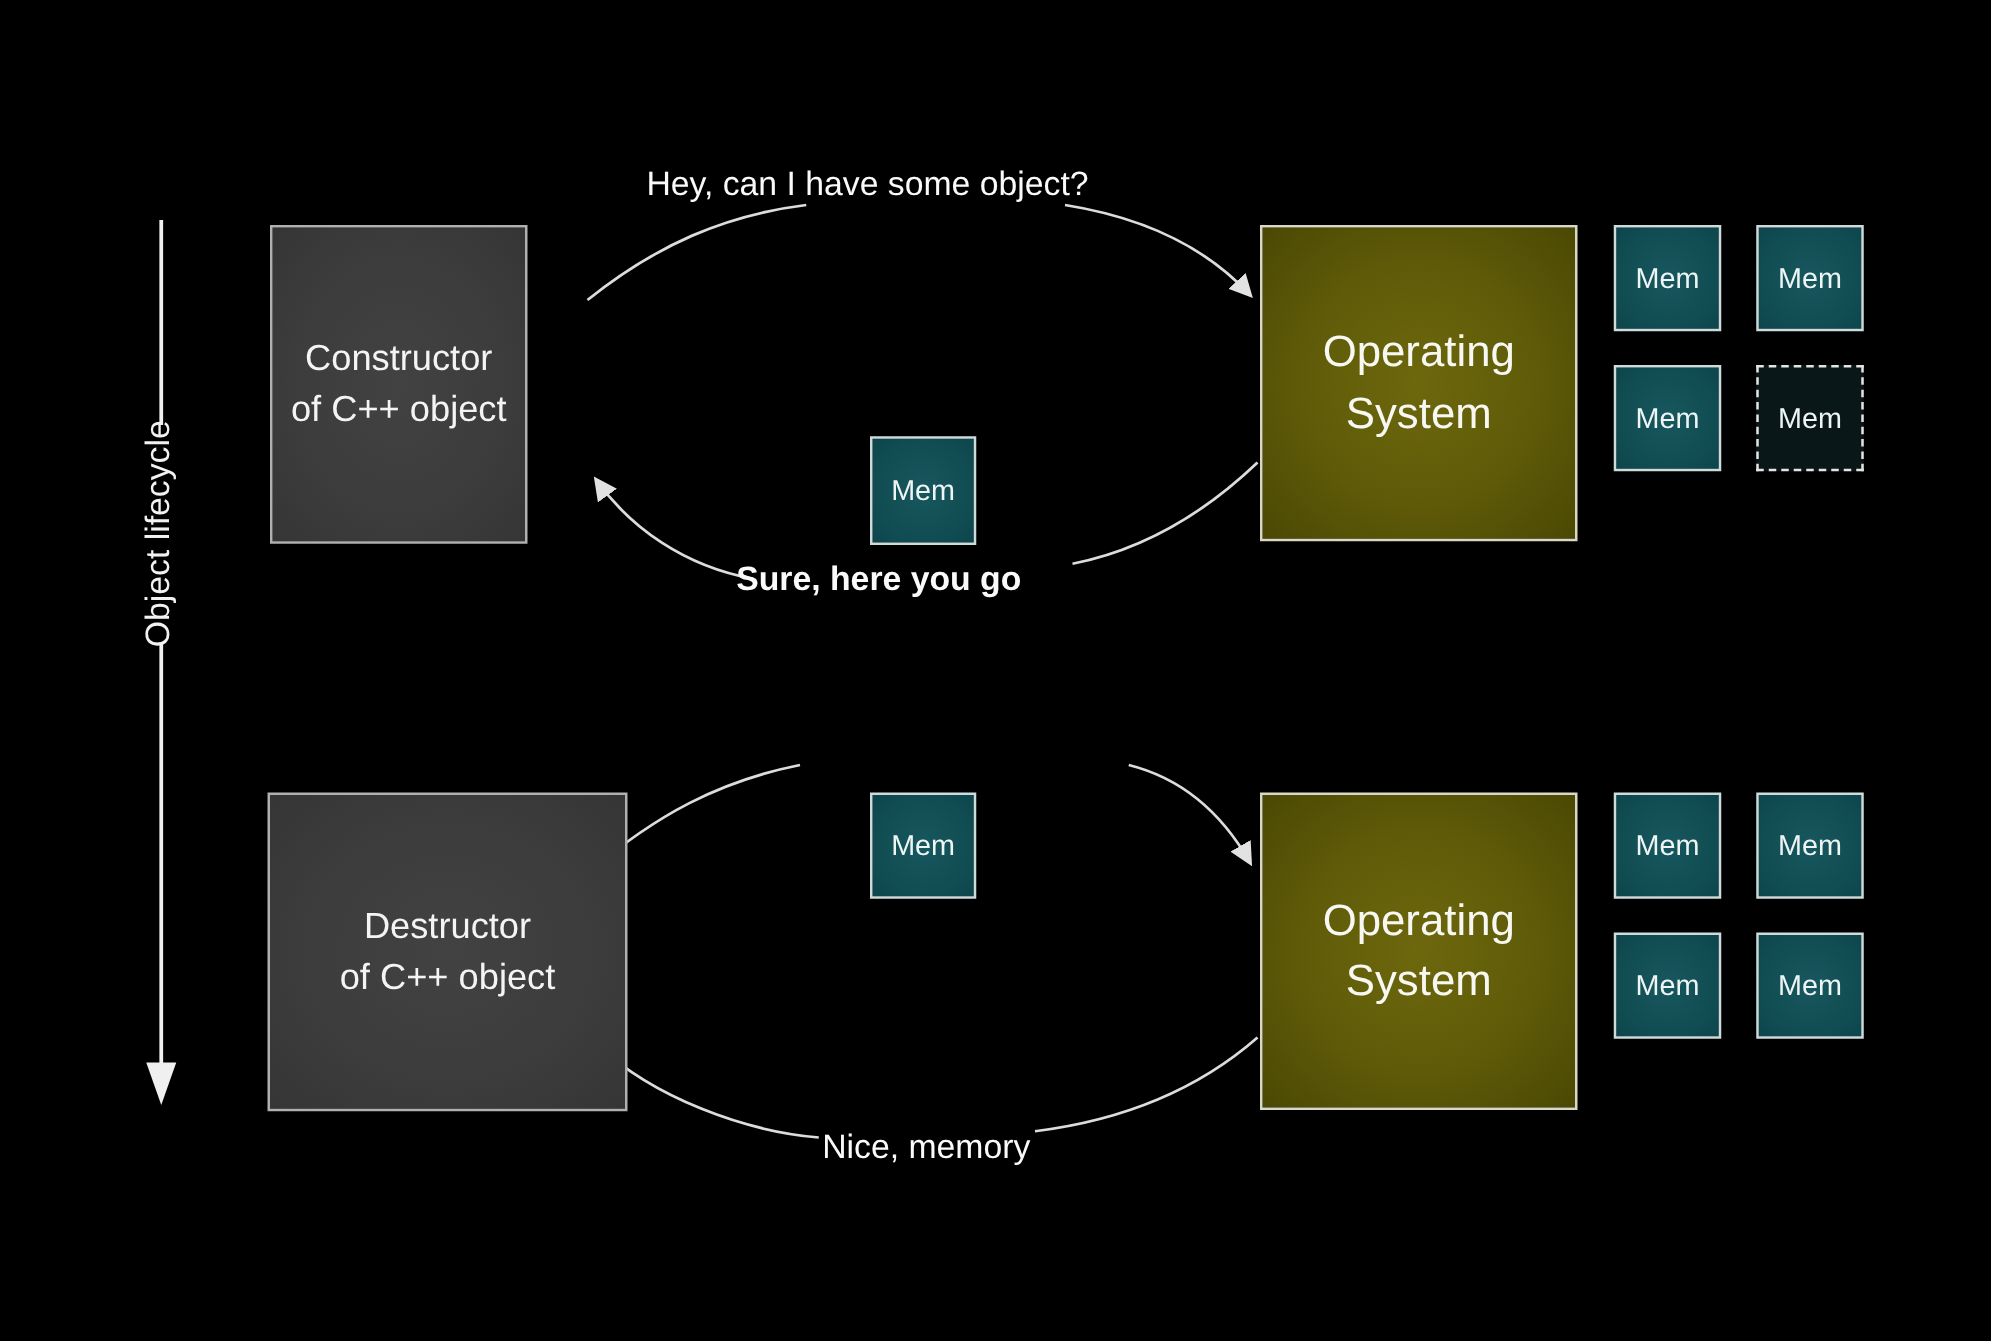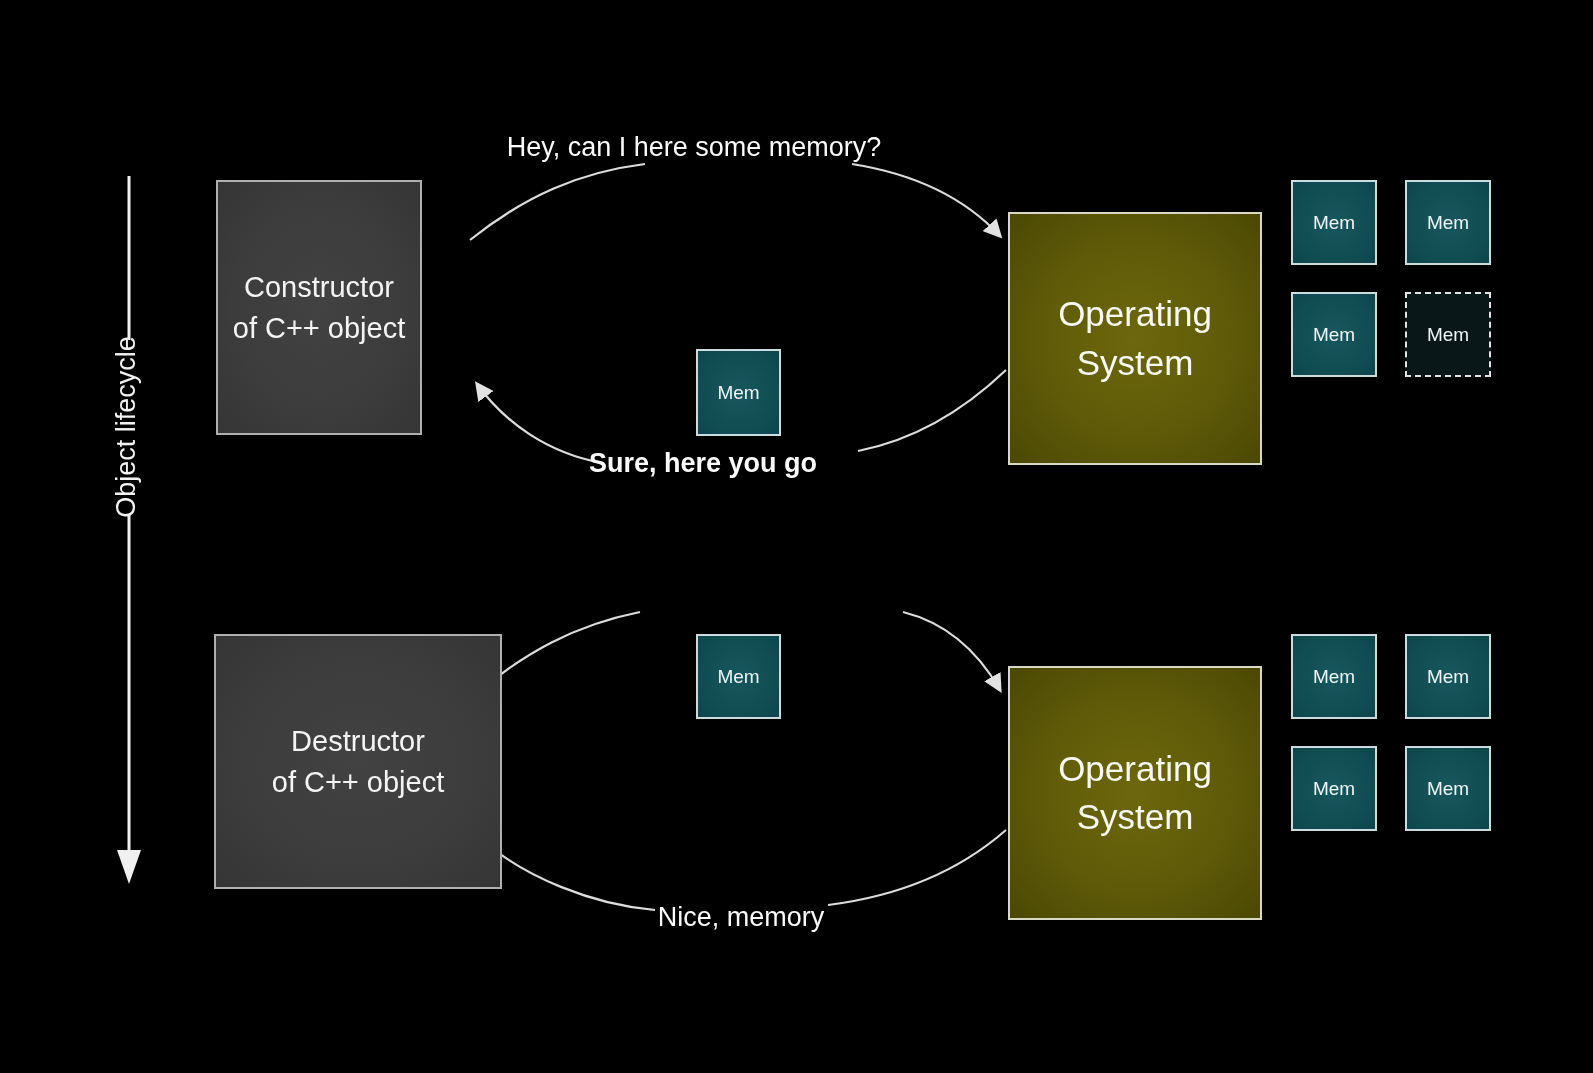--- a/index.html
+++ b/index.html
@@ -23,28 +23,28 @@
     font-size: 29px; line-height: 1.40; color: #f4f4f4;
     text-align: center; box-sizing: border-box;
   }
   .os-box {
     position: absolute;
     background: radial-gradient(ellipse at center, #6d680d 0%, #5e5a08 55%, #4b4804 100%);
     border: 2px solid #d8d8c4;
     display: flex; flex-direction: column;
     align-items: center; justify-content: center;
     font-size: 35px; line-height: 1.38; color: #f8f8f2;
-    text-align: center; box-sizing: border-box; margin-top: 32px;
+    text-align: center; box-sizing: border-box;
   }
   .mem {
     position: absolute;
     background: radial-gradient(ellipse at center, #17575d 0%, #114e54 60%, #0d464c 100%);
     border: 2px solid #ccdcdc;
     display: flex; align-items: center; justify-content: center;
-    font-size: 19px; color: #eef5f5; box-sizing: border-box;
+    font-size: 23px; color: #eef5f5; box-sizing: border-box;
   }
   .mem[data-state="dashed"] {
     background: #0a1719;
     border: 2px dashed #e4e4e4;
   }
   .mem-grid { position: absolute; width: 200px; height: 197px; }
   .mem-grid .mem { width: 86px; height: 85px; }
   .mem-grid .cell-0 { left: 0;     top: 0; }
   .mem-grid .cell-1 { left: 114px; top: 0; }
   .mem-grid .cell-2 { left: 0;     top: 112px; }
@@ -101,21 +101,21 @@
     </g>
   </svg>
 
   <div class="lifecycle-label">Object lifecycle</div>
 
   <div class="actor-box" style="left:216px; top:180px; width:206px; height:255px;">
     <div>Constructor</div>
     <div>of C++ object</div>
   </div>
 
-  <div class="message" style="left:694px; top:132px;">Hey, can I here some memory?</div>
+  <div class="message" style="left:694px; top:132px;">Hey, can I have some object?</div>
 
   <div class="message" style="left:703px; top:448px;font-weight:bold;">Sure, here you go</div>
 
   <div class="mem" style="left:696px; top:349px; width:85px; height:87px;">
     <span>Mem</span>
   </div>
 
   <div class="os-box" style="left:1008px; top:180px; width:254px; height:253px;">
     <div>Operating</div>
     <div>System</div>

